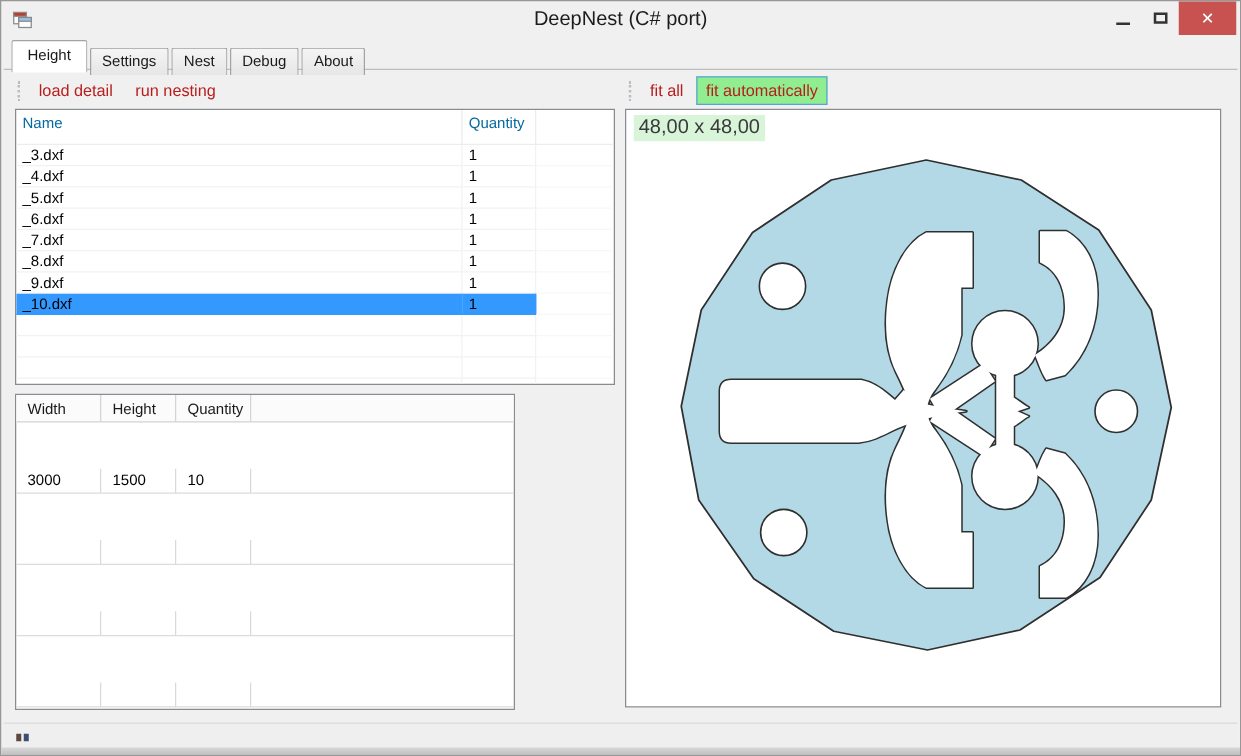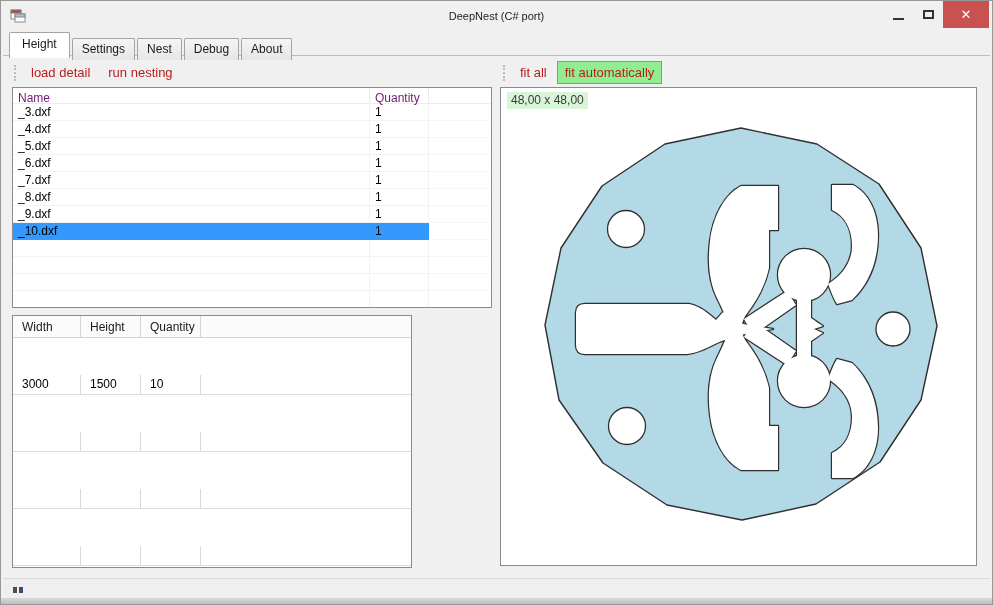--- a/index.html
+++ b/index.html
@@ -5,21 +5,21 @@
   * { box-sizing: border-box; margin: 0; padding: 0; }
   html,body { width: 993px; height: 605px; }
   body { font-family: "Liberation Sans", sans-serif; background:#fff; }
   .window {
     position: relative; width: 993px; height: 605px;
     background:#f0f0f0; border:1px solid #979797; overflow:hidden;
   }
   
   .titlebar { position:relative; height:30px; }
   .app-icon { position:absolute; left:9px; top:7px; width:16px; height:16px; }
-  .title { text-align:center; line-height:30px; font-size:11px; color:#1c1c1c; }
+  .title { text-align:center; line-height:30px; font-size:16px; color:#1c1c1c; }
   .winbtns { position:absolute; right:3px; top:0; display:flex; align-items:flex-start; }
   .wbtn { width:30px; height:27px; display:flex; align-items:center; justify-content:center; cursor:default; }
   .glyph-min { width:11px; border-bottom:2px solid #333; margin-top:8px; }
   .glyph-max { width:11px; height:9px; border:2px solid #333; background:transparent; }
   .wbtn-close { width:46px; background:var(--close-bg,#c85250); color:#fff; font-size:13px; }
   
   .tabstrip { position:absolute; top:31px; left:8px; right:8px; height:24px; z-index:5; }
   .tab {
     display:inline-block; vertical-align:bottom; font-size:12px; color:#1a1a1a;
     background:linear-gradient(#f5f5f5,#e6e6e6); border:1px solid #a3a3a3; border-bottom:none;
@@ -33,21 +33,21 @@
   .toolbar-left { left:10px; top:58px; width:483px; }
   .toolbar-right { left:499px; top:58px; width:477px; }
   .grip { width:3px; height:16px; border-left:2px dotted #b9bdc2; margin:0 6px 0 3px; }
   .tb-item { font-size:13px; color:#b91c1c; padding:3px 7px; margin-right:2px; border:1px solid transparent; }
   .tb-item.active { background:var(--act-bg,#90ee90); border:1px solid var(--act-bd,#57a3d9); }
   
   .listview {
     position:absolute; left:11px; top:86px; width:480px; height:221px;
     background:#fff; border:1px solid #888b90; font-size:12px; overflow:hidden;
   }
-  .lv-header { display:flex; height:16px; line-height:20px; color:#701a75; border-bottom:1px solid #ededed; }
+  .lv-header { display:flex; height:28px; line-height:20px; color:#0369a1; border-bottom:1px solid #ededed; }
   .lv-header .c-name { width:357px; padding-left:5px; border-right:1px solid #ececec; }
   .lv-header .c-qty  { width:59px;  padding-left:5px; border-right:1px solid #ececec; }
   .lv-row { display:flex; height:17px; line-height:16px; }
   .lv-row .c-name { width:357px; padding-left:5px; border-right:1px solid #f2f2f2; border-bottom:1px solid #f2f2f2; }
   .lv-row .c-qty  { width:59px;  padding-left:5px; border-right:1px solid #f2f2f2; border-bottom:1px solid #f2f2f2; }
   .lv-row .c-fill { flex:1; border-bottom:1px solid #f7f7f7; }
   .lv-row.selected .c-name, .lv-row.selected .c-qty { background:var(--sel,#3399ff); color:#000000; border-color:var(--sel,#3399ff); }
   
   .gridview {
     position:absolute; left:11px; top:314px; width:400px; height:253px;
@@ -62,21 +62,21 @@
   .g-q { width:60px; border-right:1px solid #d9d9d9; }
   .g-f { flex:1; }
   .gv-header .g-w,.gv-header .g-h,.gv-header .g-q { border-right:1px solid #d4d4d4; }
   
   .canvas {
     position:absolute; left:499px; top:86px; width:477px; height:479px;
     background:#fff; border:1px solid #888b90;
   }
   .size-label {
     position:absolute; left:6px; top:4px; z-index:2;
-    background:var(--label-bg,#d9f5d9); color:#3a3a3a; font-size:12px; padding:1px 4px 2px;
+    background:var(--label-bg,#d9f5d9); color:#3a3a3a; font-size:16px; padding:1px 4px 2px;
   }
   .canvas svg { position:absolute; left:0; top:0; }
   
   .statusbar { position:absolute; left:2px; right:2px; top:577px; height:22px;
     background:#efefef; border-top:1px solid #dadada; display:flex; align-items:center; }
   .status-grip { display:flex; gap:2px; margin-left:10px; }
   .status-grip i { display:block; width:4px; height:6px; }
   .status-grip i:first-child { background:#5d4a3f; }
   .status-grip i:last-child { background:#3c4d72; }
   .bottom-band { position:absolute; left:0; right:0; bottom:0; height:6px;

